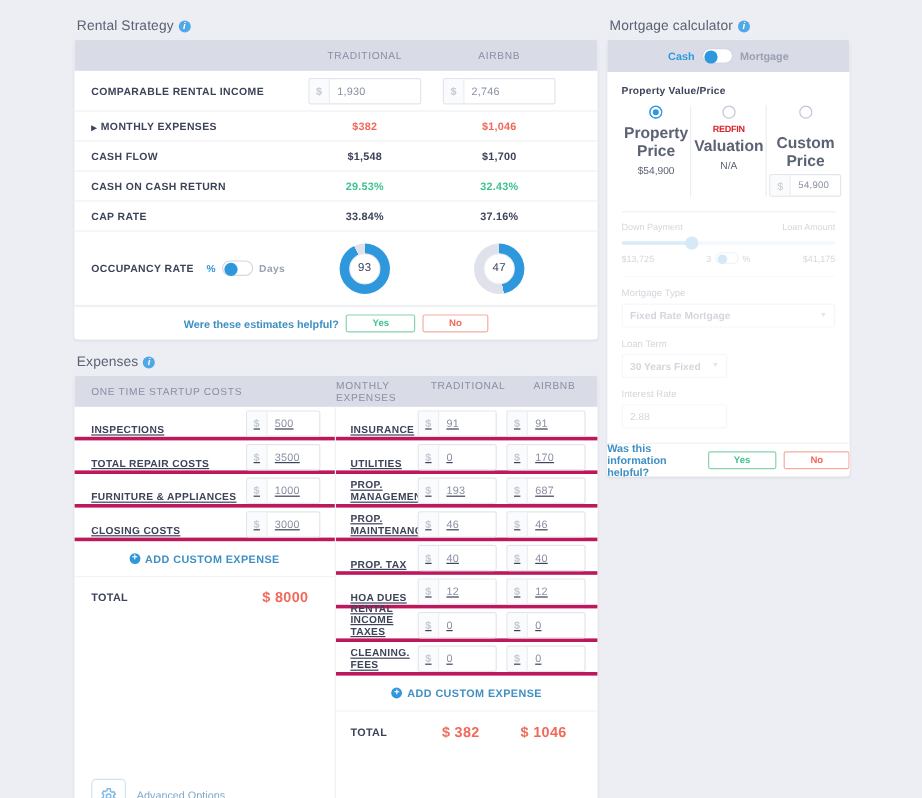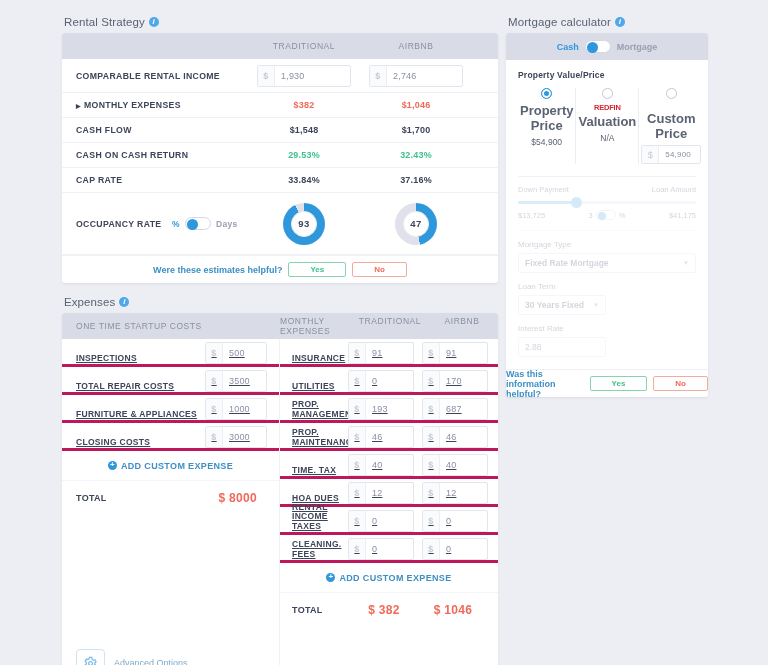--- a/index.html
+++ b/index.html
@@ -98,21 +98,21 @@
   }
   .tg-on  { color: #2f98dd; }
   .tg-off { color: #9aa0b1; }
 
   
   .donut { position: relative; width: 42px; height: 42px; }
   .donut .ring { position: absolute; inset: 0; border-radius: 50%; }
   .donut .hole {
     position: absolute; inset: 8px; border-radius: 50%; background: #fff;
     display: flex; align-items: center; justify-content: center;
-    font-size: 9.5px; font-weight: bold; color: #3d4359;
+    font-size: 9.5px; font-weight: normal; color: #3d4359;
     border: 1px solid #eceef3;
   }
 
   
   .helpful {
     display: flex; align-items: center; justify-content: center; gap: 6px;
     height: 28px; font-size: 9px; color: #3d8fc4; font-weight: bold;
     border-top: 1px solid #f0f1f5; background: #fff;
   }
   .btn-yes, .btn-no {
@@ -435,21 +435,21 @@
             </div>
             <div class="f3">
               <div class="inp">
                 <div class="pfx">$</div>
                 <div class="val">46</div>
               </div>
             </div>
           </div>
 
           <div class="ex-row ex-row-r">
-            <div class="nm">TIME. TAX</div>
+            <div class="nm">PROP. TAX</div>
             <div class="f2">
               <div class="inp">
                 <div class="pfx">$</div>
                 <div class="val">40</div>
               </div>
             </div>
             <div class="f3">
               <div class="inp">
                 <div class="pfx">$</div>
                 <div class="val">40</div>

